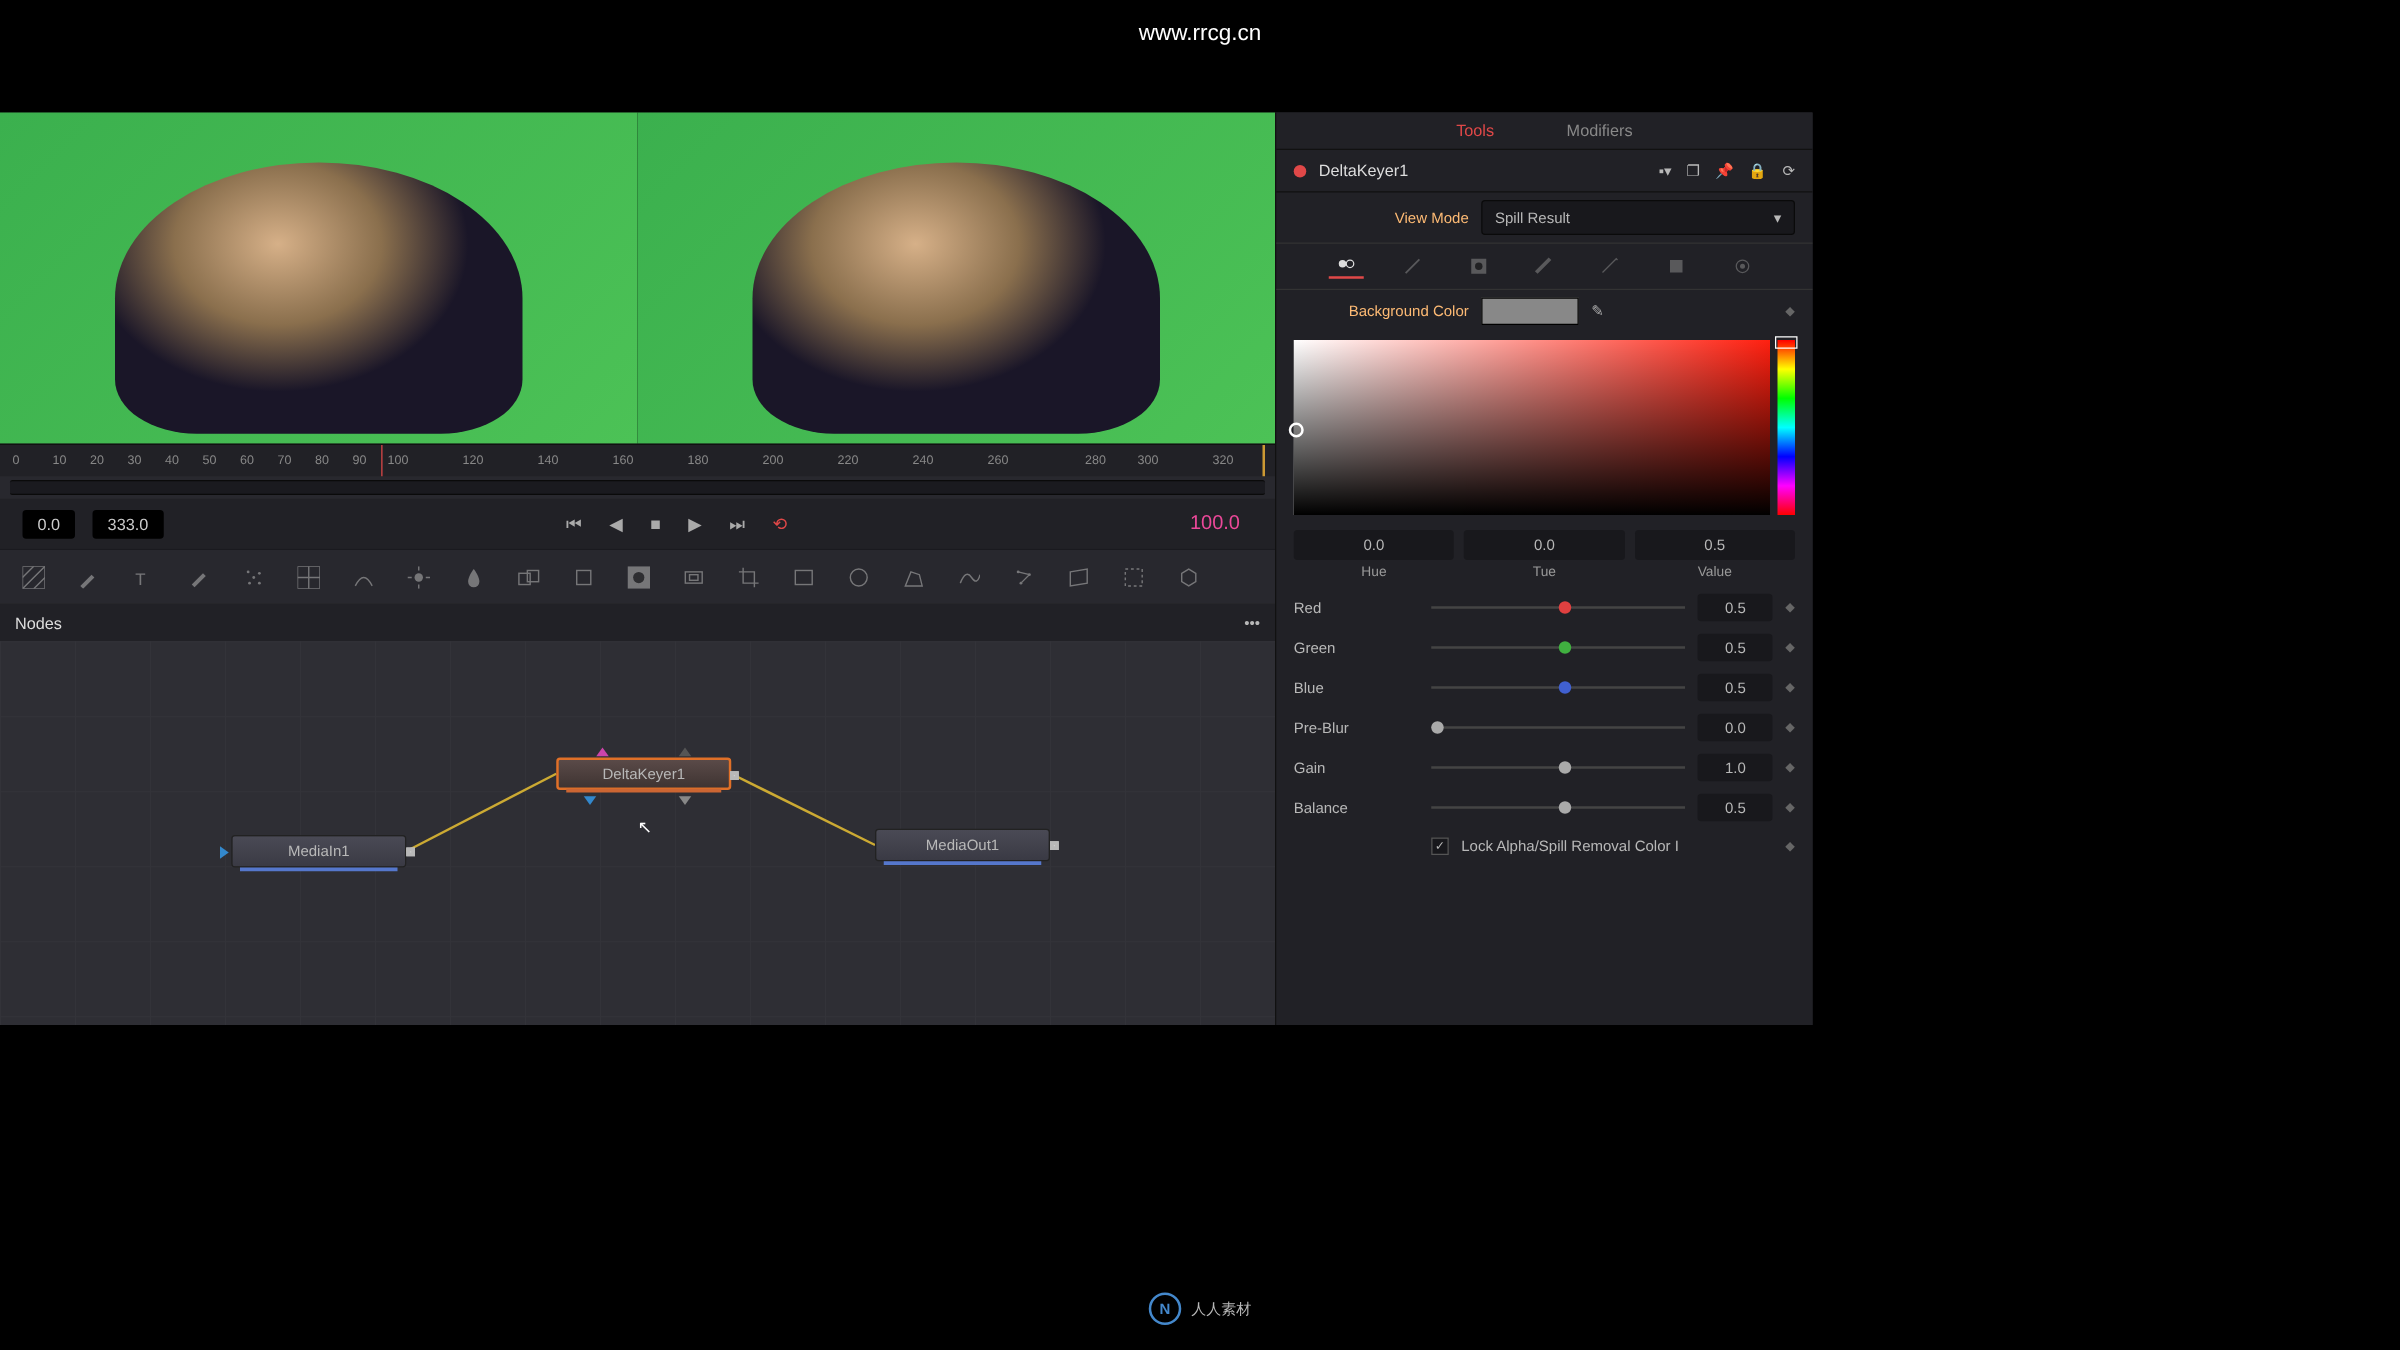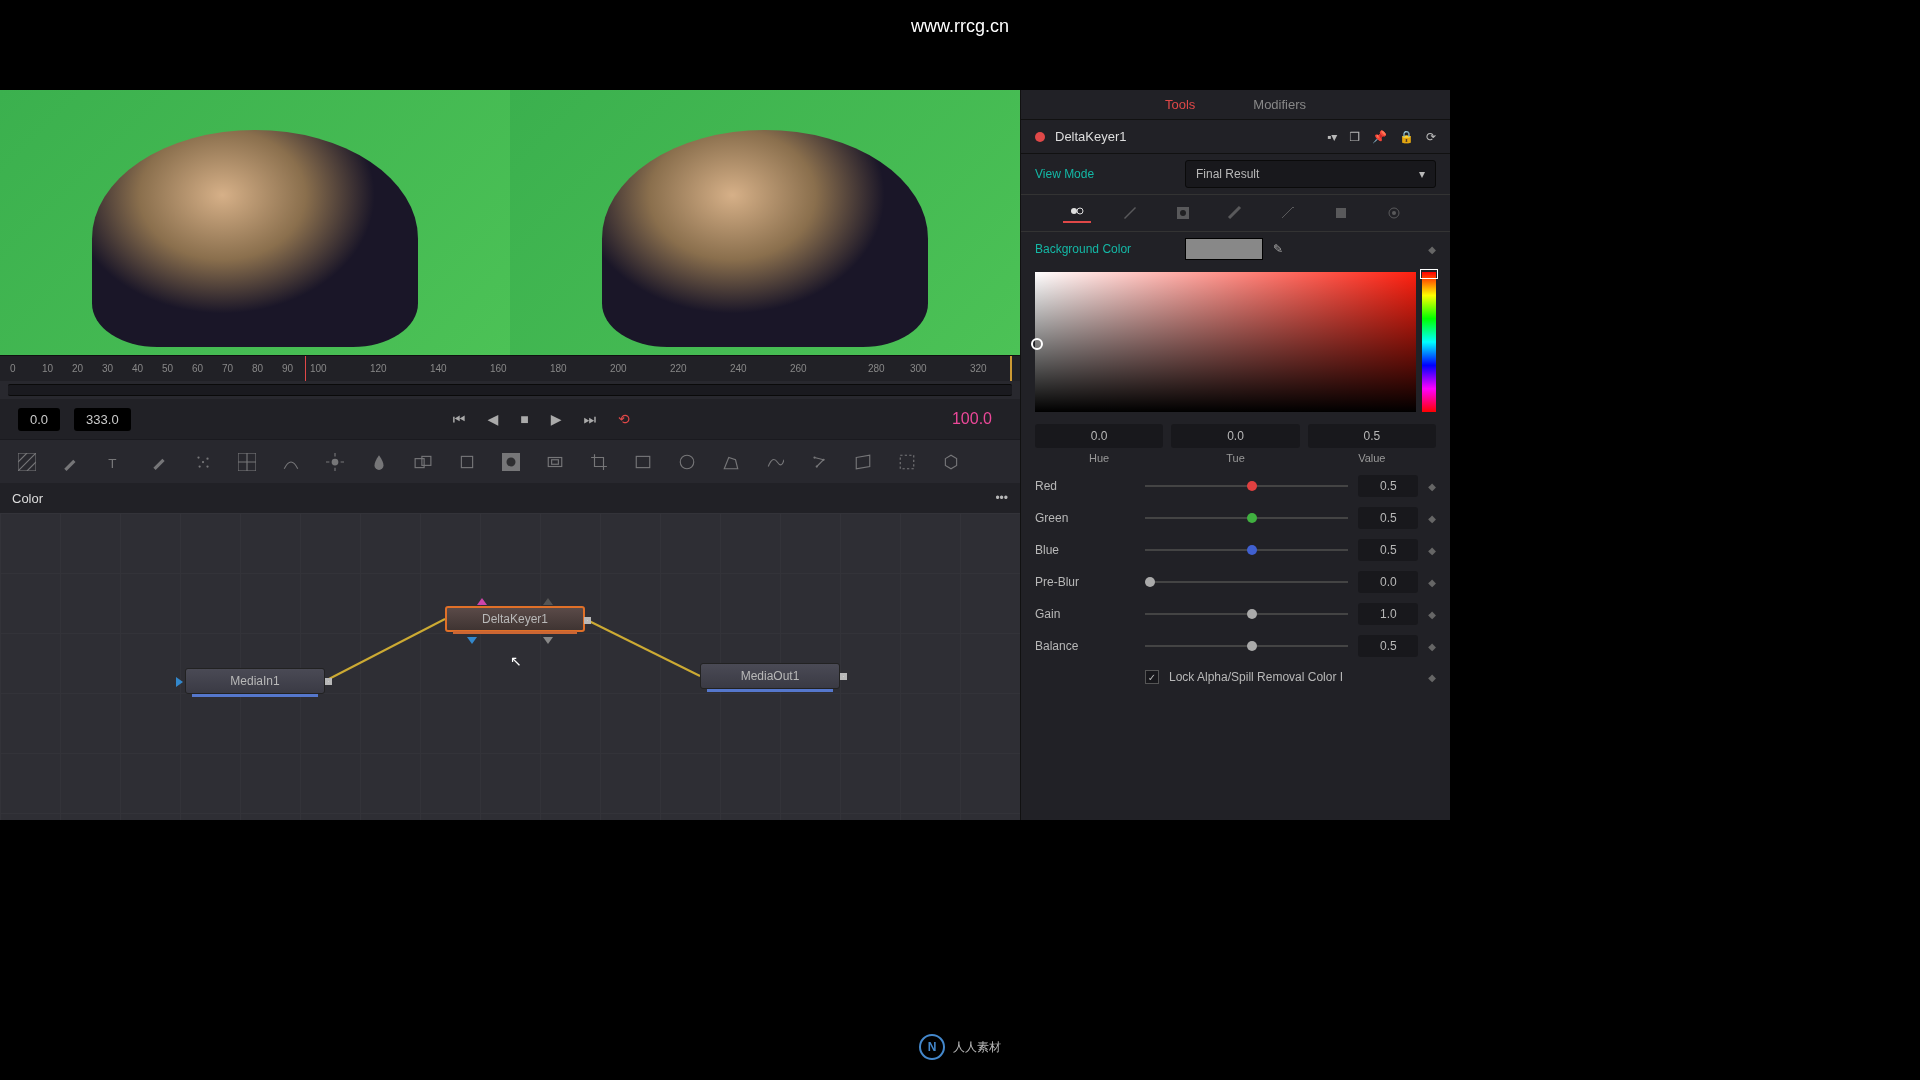--- a/index.html
+++ b/index.html
@@ -38,21 +38,21 @@
 .inspector{width:430px;background:#212126;display:flex;flex-direction:column;border-left:1px solid #111}
 .insp-tabs{height:30px;display:flex;justify-content:center;gap:58px;align-items:center;border-bottom:1px solid #111}
 .insp-tab{font-size:13px;color:#888}
 .insp-tab.active{color:#e04848}
 .insp-header{height:34px;display:flex;align-items:center;padding:0 14px;gap:10px;border-bottom:1px solid #111}
 .red-dot{width:10px;height:10px;border-radius:50%;background:#e04848}
 .insp-title{font-size:13px;color:#ddd;flex:1}
 .header-icons{display:flex;gap:12px;color:#888}
 .hi{cursor:pointer}
 .row{display:flex;align-items:center;padding:6px 14px;gap:10px}
-.row-lbl{width:140px;font-size:12px;color:#14b8a6}
+.row-lbl{width:140px;text-align:right;font-size:12px;color:#fdba74}
 .dropdown{flex:1;background:#18181c;border:1px solid #0a0a0a;padding:6px 10px;border-radius:3px;display:flex;justify-content:space-between;align-items:center;cursor:pointer}
 .subtab-row{display:flex;justify-content:space-around;padding:8px 30px;border-top:1px solid #333;border-bottom:1px solid #333}
 .subtab{width:28px;height:20px;opacity:.55;cursor:pointer;display:flex;align-items:center;justify-content:center}
 .subtab.active{opacity:1;border-bottom:2px solid #e04848;padding-bottom:2px}
 .swatch{width:78px;height:22px;background:#888;border:1px solid #000;cursor:pointer}
 .eyedrop{color:#aaa;cursor:pointer}
 .colorpicker{margin:6px 14px;display:flex;gap:6px}
 .cp-main{flex:1;height:140px;background:linear-gradient(to right,#fff,#ff2010);position:relative;cursor:crosshair}
 .cp-main::before{content:'';position:absolute;inset:0;background:linear-gradient(to bottom,transparent,#000)}
 .cp-cursor{position:absolute;left:-4px;top:66px;width:12px;height:12px;border:2px solid #fff;border-radius:50%}
@@ -206,21 +206,21 @@
           </svg></span>
    <span class="tool"><svg viewBox="0 0 16 16">
             <rect x="2" y="2" width="12" height="12" fill="none" stroke="#aaa" stroke-dasharray="2"></rect>
           </svg></span>
    <span class="tool"><svg viewBox="0 0 16 16">
             <path d="M3 5l5-3 5 3v6l-5 3-5-3z" fill="none" stroke="#aaa"></path>
           </svg></span>
   </div>
 
   <div class="nodes-hdr">
-   <span class="nodes-title">Color</span>
+   <span class="nodes-title">Nodes</span>
    <span style="cursor:pointer">•••</span>
   </div>
 
   <div class="node-canvas">
    <svg class="wire" style="left:0;top:0;width:100%;height:100%">
     <path d="M325 168 L445 106" stroke="#ccaa33" stroke-width="2" fill="none"></path>
     <path d="M585 106 L700 163" stroke="#ccaa33" stroke-width="2" fill="none"></path>
    </svg>
    <div class="node node-in">
     <span>MediaIn1</span>
@@ -260,21 +260,21 @@
     <span class="hi">❐</span>
     <span class="hi">📌</span>
     <span class="hi">🔒</span>
     <span class="hi">⟳</span>
    </div>
   </div>
 
   <div class="row">
    <span class="row-lbl">View Mode</span>
    <div class="dropdown">
-    <span>Final Result</span>
+    <span>Spill Result</span>
     <span>▾</span>
    </div>
   </div>
 
   <div class="subtab-row">
    <span class="subtab active">
           <svg viewBox="0 0 16 16" width="16">
             <circle cx="5" cy="8" r="3" fill="#ddd"></circle>
             <circle cx="11" cy="8" r="3" fill="none" stroke="#ddd"></circle>
           </svg>

